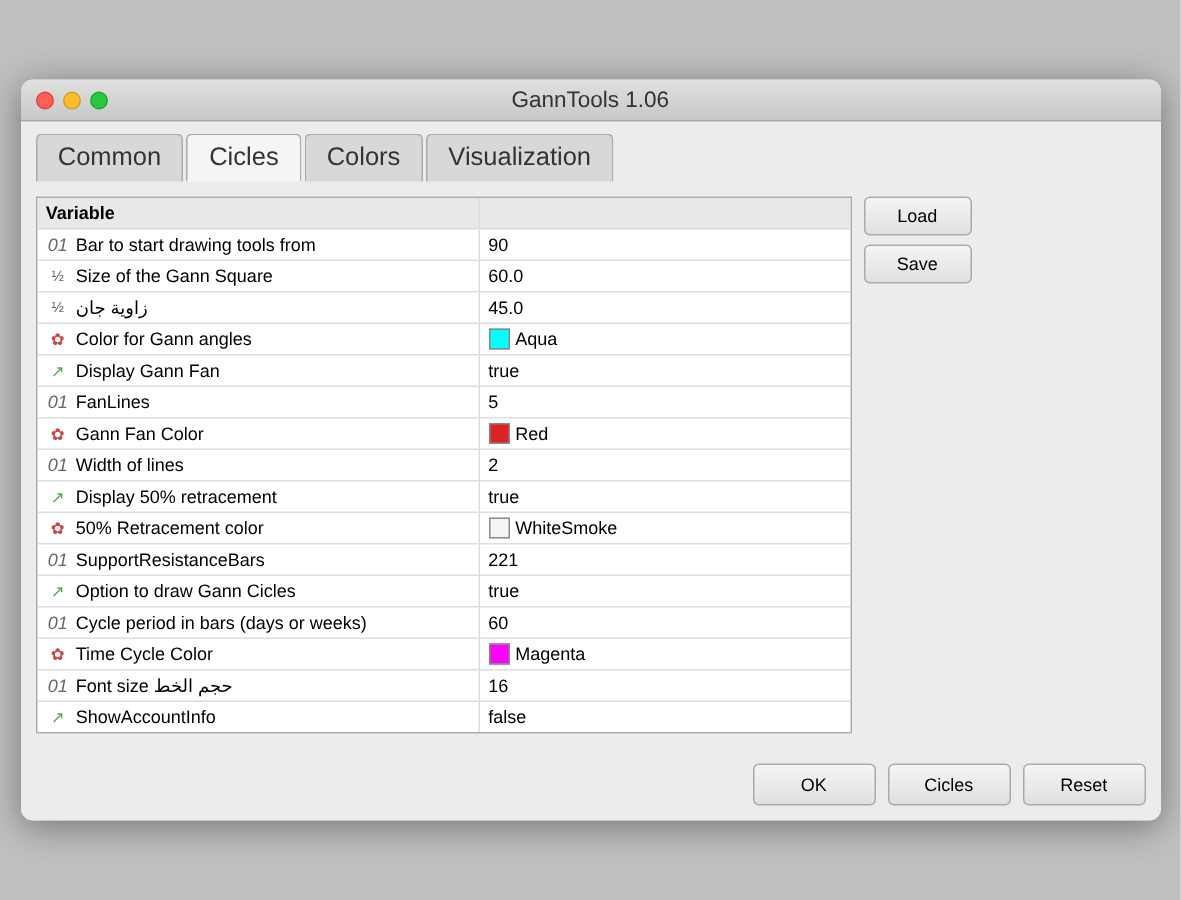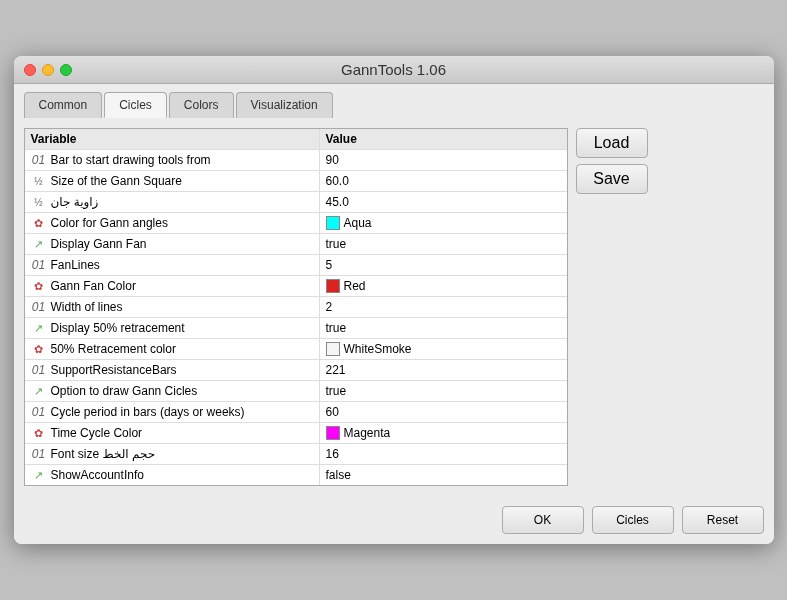--- a/index.html
+++ b/index.html
@@ -56,21 +56,21 @@
       gap: 0;
       background: #ececec;
     }
     .tab {
       padding: 5px 14px;
       border: 1px solid #aaa;
       border-bottom: none;
       border-radius: 4px 4px 0 0;
       background: #d8d8d8;
       cursor: pointer;
-      font-size: 12px;
+      font-size: 17px;
       color: #333;
       margin-right: 2px;
     }
     .tab.active {
       background: #f5f5f5;
       border-bottom: 1px solid #f5f5f5;
       z-index: 2;
       position: relative;
     }
     .content {
@@ -134,21 +134,21 @@
       gap: 6px;
       padding-top: 0;
     }
     .side-btn {
       width: 72px;
       padding: 5px 10px;
       border: 1px solid #aaa;
       border-radius: 4px;
       background: linear-gradient(180deg, #f5f5f5, #e0e0e0);
       cursor: pointer;
-      font-size: 16px;
+      font-size: 12px;
       text-align: center;
     }
     .bottom-bar {
       display: flex;
       justify-content: flex-end;
       gap: 8px;
       padding: 10px 10px;
       background: #ececec;
     }
     .bottom-btn {
@@ -189,23 +189,20 @@
 
   <div class="content">
     <div class="main-area">
 
       <div class="table-container">
 
         <div class="table-row header">
           <div class="col-var">
             <span>Variable</span>
           </div>
-          <div class="col-val">
-            <span>Value</span>
-          </div>
         </div>
 
         <div class="table-row">
           <div class="col-var">
             <span class="row-icon icon-01">01</span>
             <span>Bar to start drawing tools from</span>
           </div>
           <div class="col-val">
             <span>90</span>
           </div>

